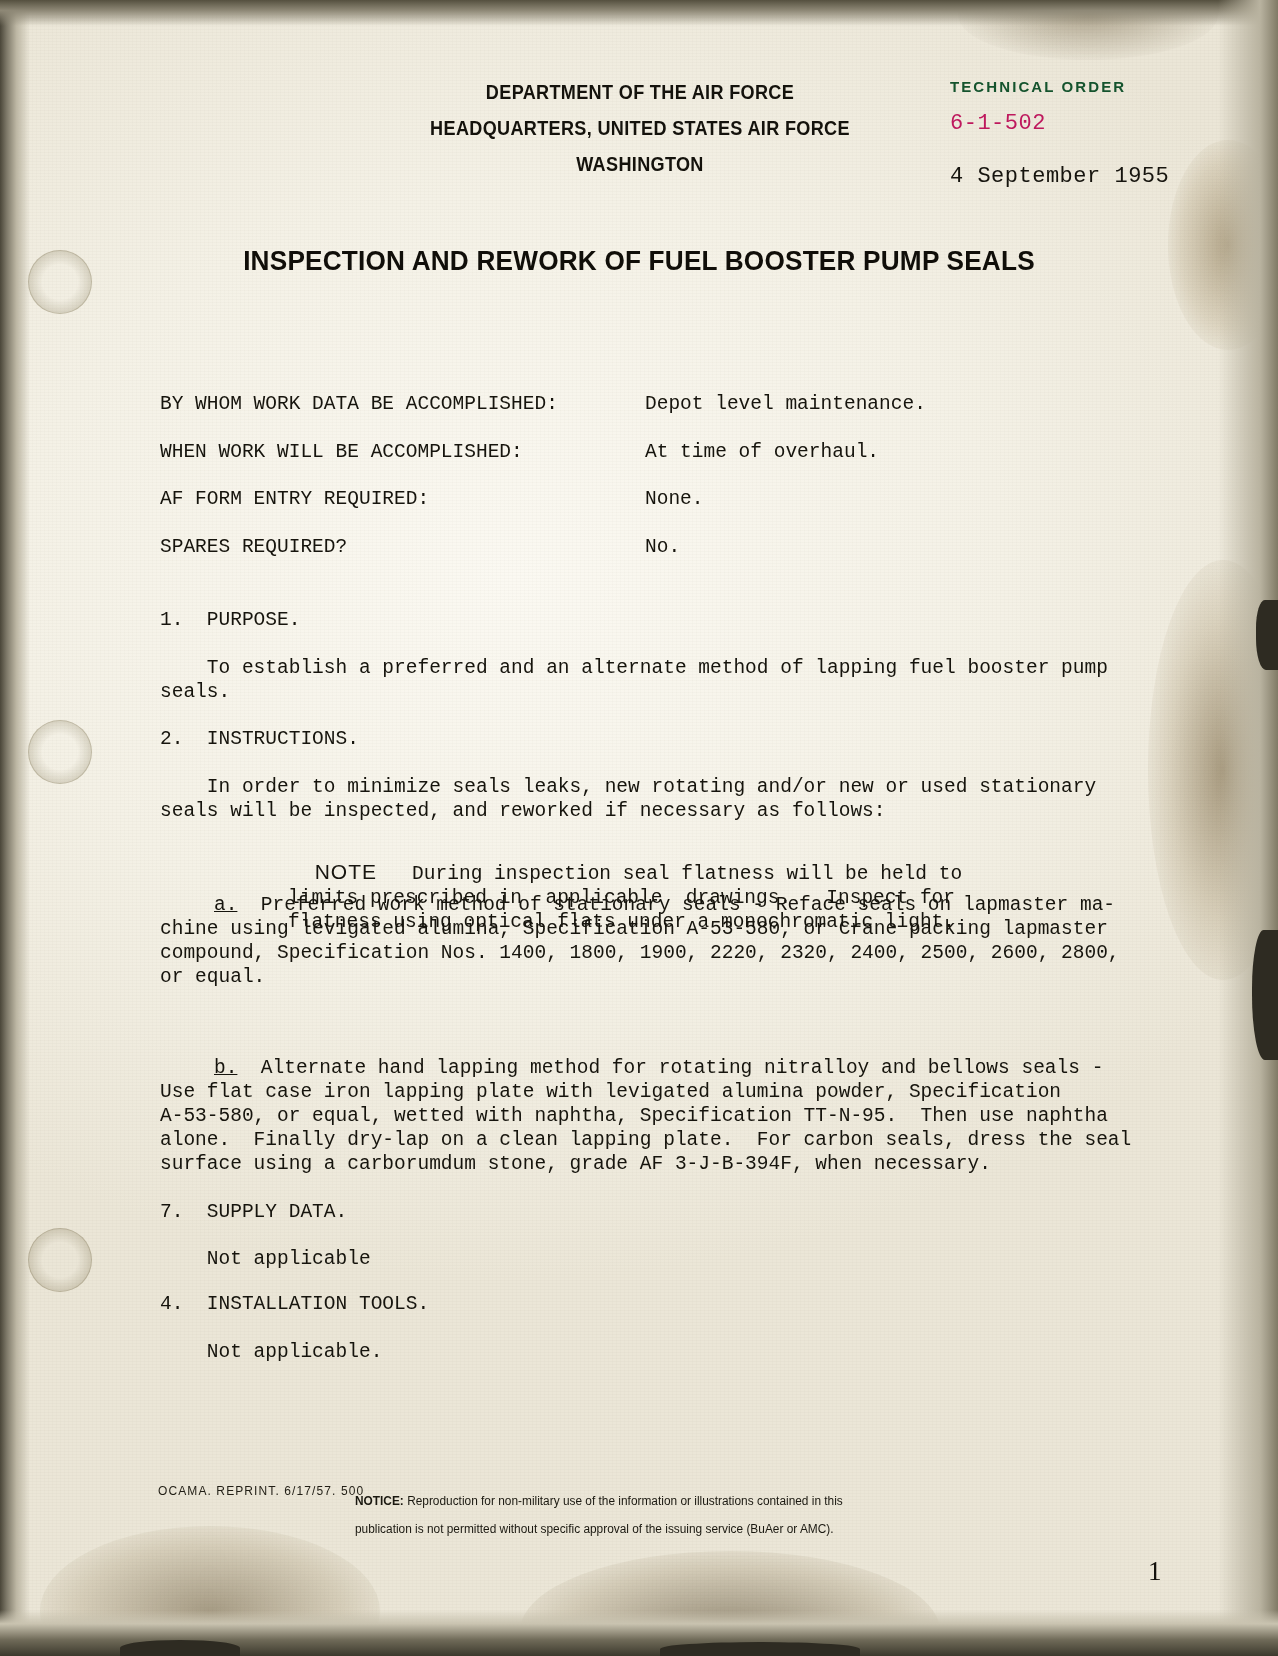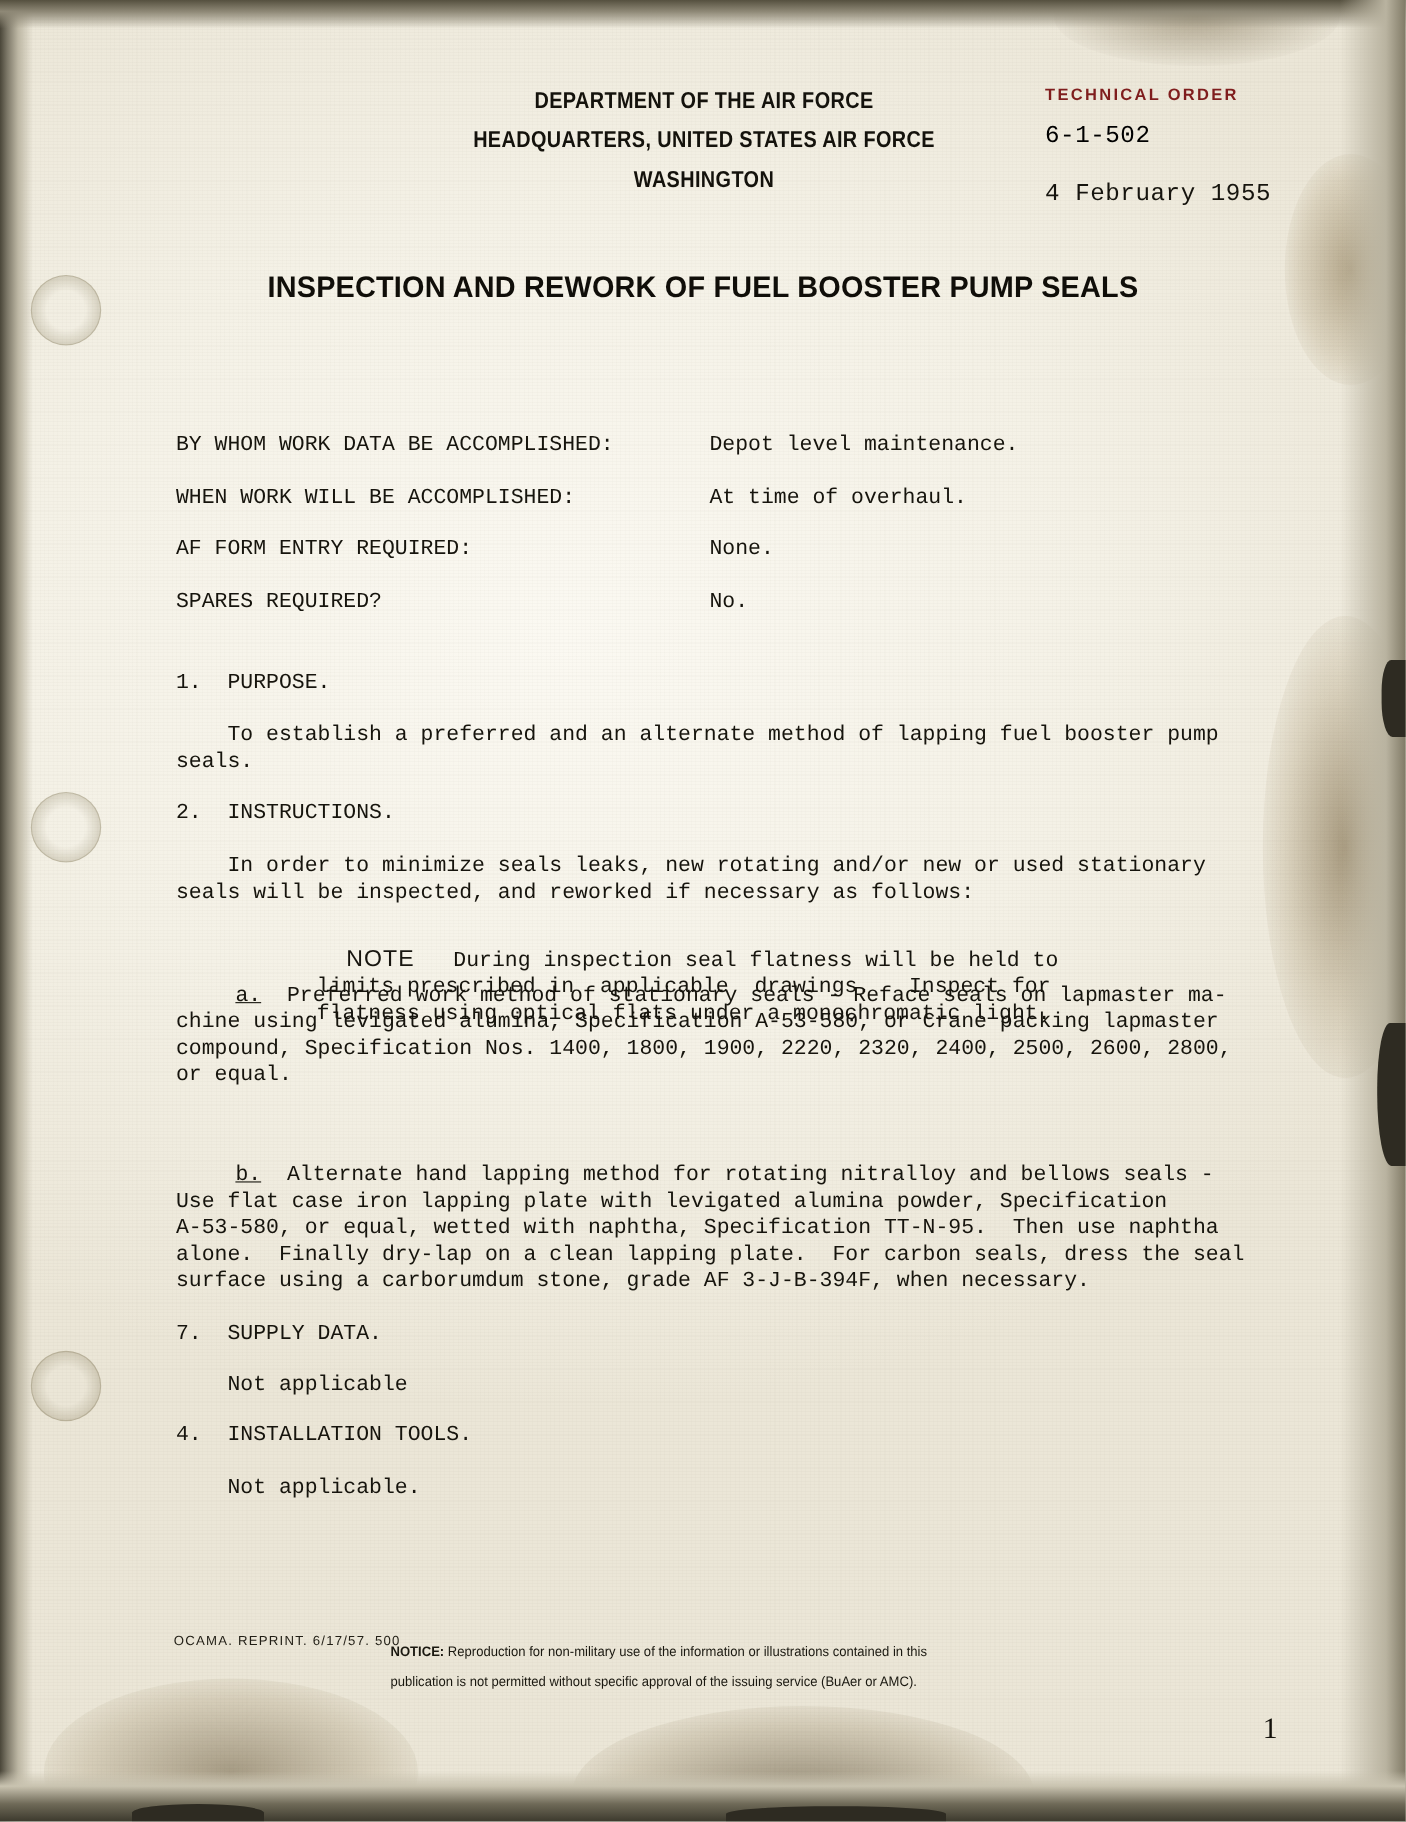--- a/index.html
+++ b/index.html
@@ -66,25 +66,25 @@
     transform:scaleX(.86);
     transform-origin:center top;
     color:#14120c;
   }
   .hdr-line{white-space:nowrap;}
 
   .to-block{position:absolute;left:950px;top:78px;width:270px;}
   .to-label{
     font-family:"Liberation Sans",sans-serif;
     font-weight:700;font-size:15px;letter-spacing:2.1px;
-    color:#7f1d1d;
+    color:#14532d;
   }
   .to-number{
     font-family:"Liberation Mono",monospace;
-    font-size:22px;margin-top:16px;color:#000000;letter-spacing:.5px;
+    font-size:22px;margin-top:16px;color:#be185d;letter-spacing:.5px;
   }
   .to-date{
     font-family:"Liberation Mono",monospace;
     font-size:22px;margin-top:28px;color:#16140e;letter-spacing:.5px;
   }
 
   .doc-title{
     position:absolute;left:0;top:246px;width:1278px;
     text-align:center;
     font-family:"Liberation Sans",sans-serif;
@@ -167,21 +167,21 @@
 
     <div class="hdr-block">
       <div class="hdr-line">DEPARTMENT OF THE AIR FORCE</div>
       <div class="hdr-line">HEADQUARTERS, UNITED STATES AIR FORCE</div>
       <div class="hdr-line">WASHINGTON</div>
     </div>
 
     <div class="to-block">
       <div class="to-label">TECHNICAL ORDER</div>
       <div class="to-number">6-1-502</div>
-      <div class="to-date">4 February 1955</div>
+      <div class="to-date">4 September 1955</div>
     </div>
 
     <div class="doc-title">INSPECTION AND REWORK OF FUEL BOOSTER PUMP SEALS</div>
 
     <div class="field-table">
       <div class="field-row">
         <div class="field-label tw">BY WHOM WORK DATA BE ACCOMPLISHED:</div>
         <div class="field-value tw">Depot level maintenance.</div>
       </div>
       <div class="field-row">

